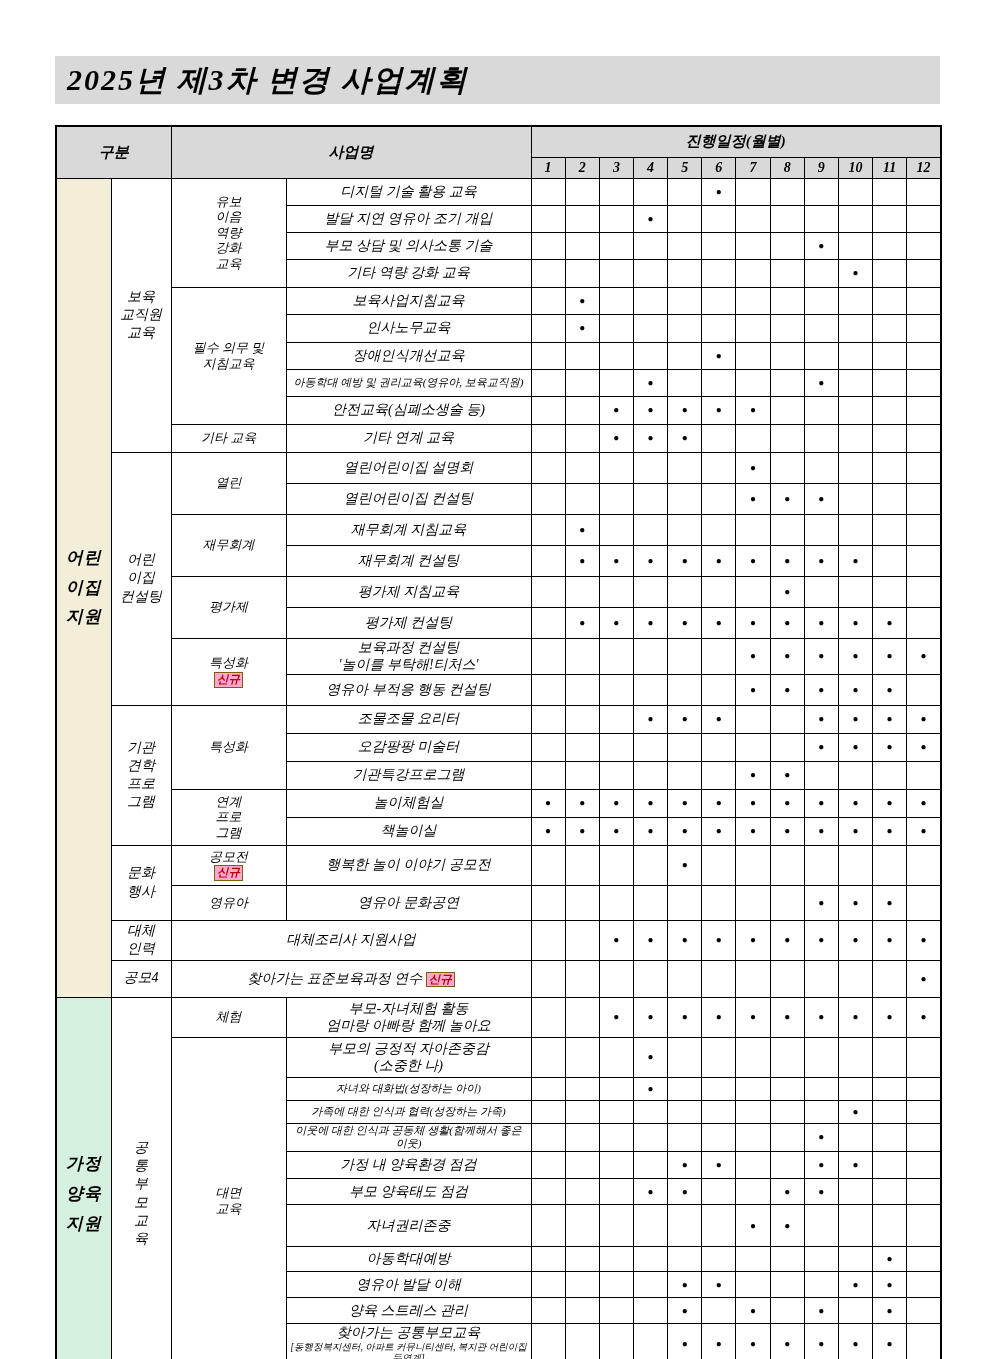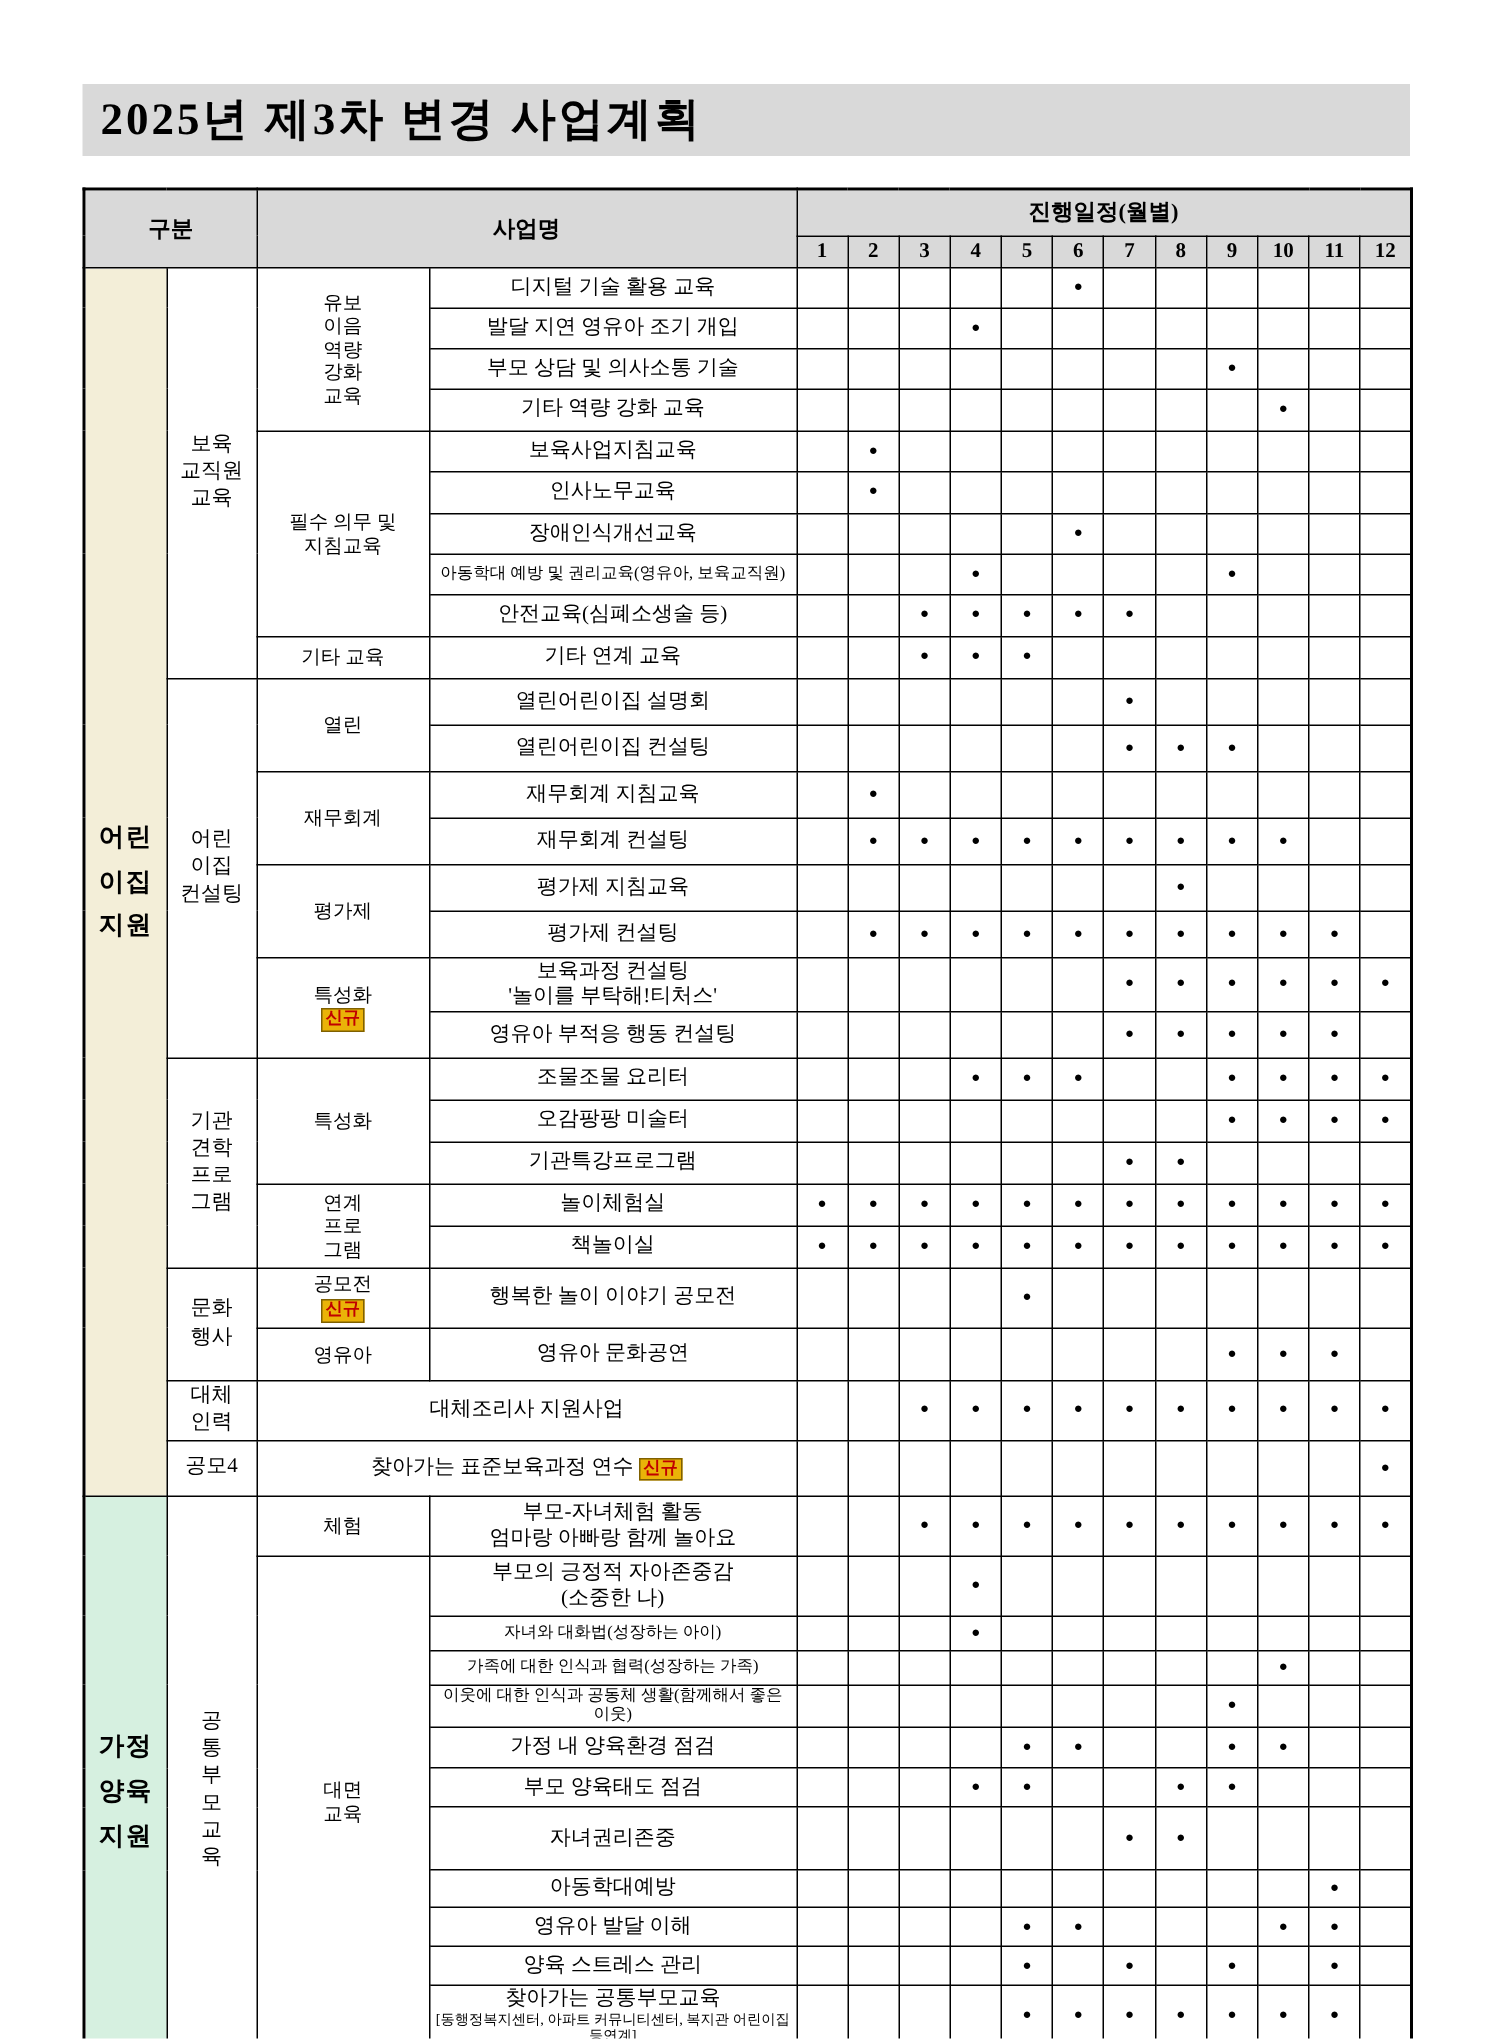--- a/index.html
+++ b/index.html
@@ -1,36 +1,36 @@
 <!DOCTYPE html>
 <html><head>
 <meta charset="utf-8">
 <style>
   html,body{margin:0;padding:0;}
   body{width:992px;height:1359px;background:#ffffff;font-family:"Liberation Serif","DejaVu Serif",serif;color:#000;}
-  .page{position:relative;width:992px;height:1359px;background:#fff;overflow:hidden;}
+  .page{position:relative;width:992px;height:1359px;background:#fff;overflow:hidden;font-style:italic;}
   .title-bar{position:absolute;left:55px;top:56px;width:873px;height:48px;background:#d9d9d9;
     font-size:30px;font-weight:bold;line-height:48px;padding-left:12px;letter-spacing:2px;}
   table.sched{position:absolute;left:55px;top:125px;width:885px;border-collapse:collapse;
     table-layout:fixed;border:2px solid #000;}
   .sched th,.sched td{border:1px solid #000;text-align:center;vertical-align:middle;
     padding:0;overflow:hidden;word-break:keep-all;}
   .sched thead th{background:#d9d9d9;font-weight:bold;font-size:15px;}
   .sched thead tr.r1{height:31px;}
   .sched thead tr.r2{height:21px;}
   .sched thead th.mh{font-size:14px;}
   td.cat-a{font-weight:bold;font-size:17px;line-height:1.75;letter-spacing:1px;}
   .bg-beige{background:#f3eed8;}
   .bg-green{background:#d6f0e0;}
   td.cat-b{font-size:14px;line-height:1.3;}
   td.cat-c{font-size:13px;line-height:1.2;margin-top:39px;}
   td.name{font-size:14px;line-height:1.25;}
   td.name.small{font-size:11px;}
   td.dotcell{font-size:10px;line-height:1;}
-  .badge{display:inline-block;background:#eab308;border:1px solid #7f6000;color:#c00000;
+  .badge{display:inline-block;background:#f9a8d4;border:1px solid #7f6000;color:#c00000;
     font-size:11.5px;font-weight:bold;line-height:1.2;padding:0 2px;margin-top:1px;}
   .sub{display:block;font-size:9.5px;line-height:1.2;}
 </style>
 </head>
 <body>
 
 <div class="page">
   <div class="title-bar">2025년 제3차 변경 사업계획</div>
 
   <table class="sched">

